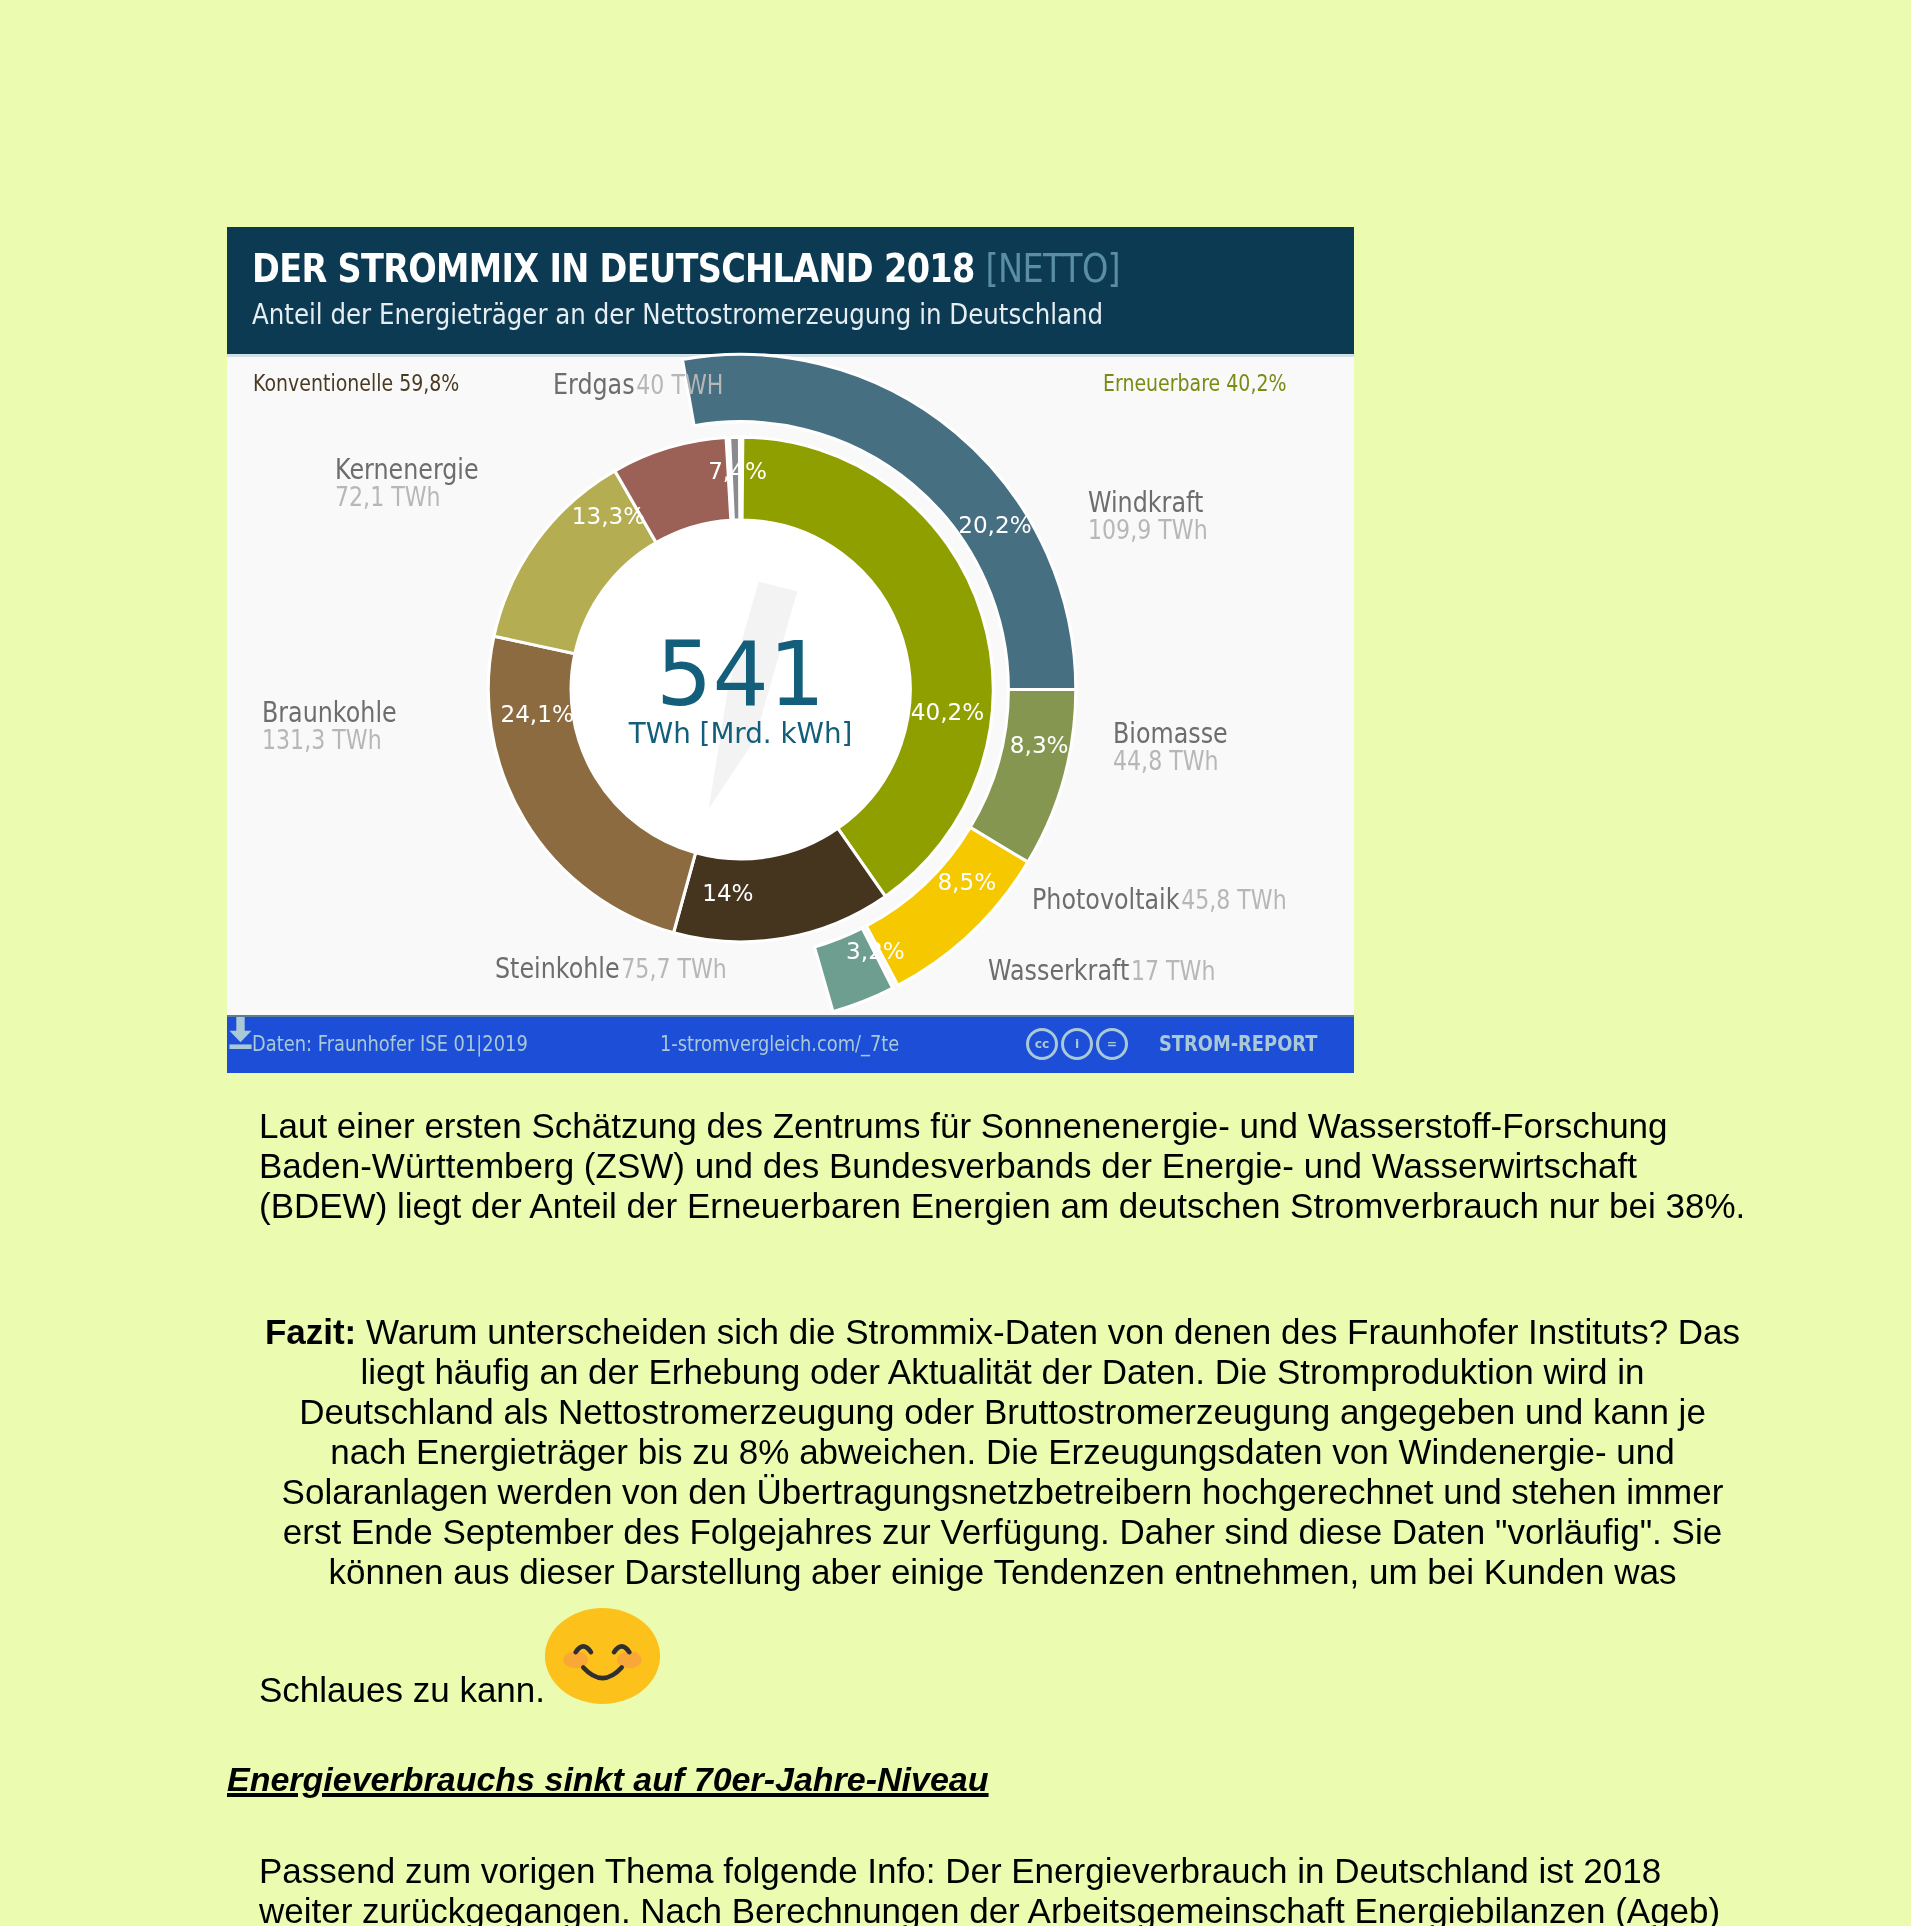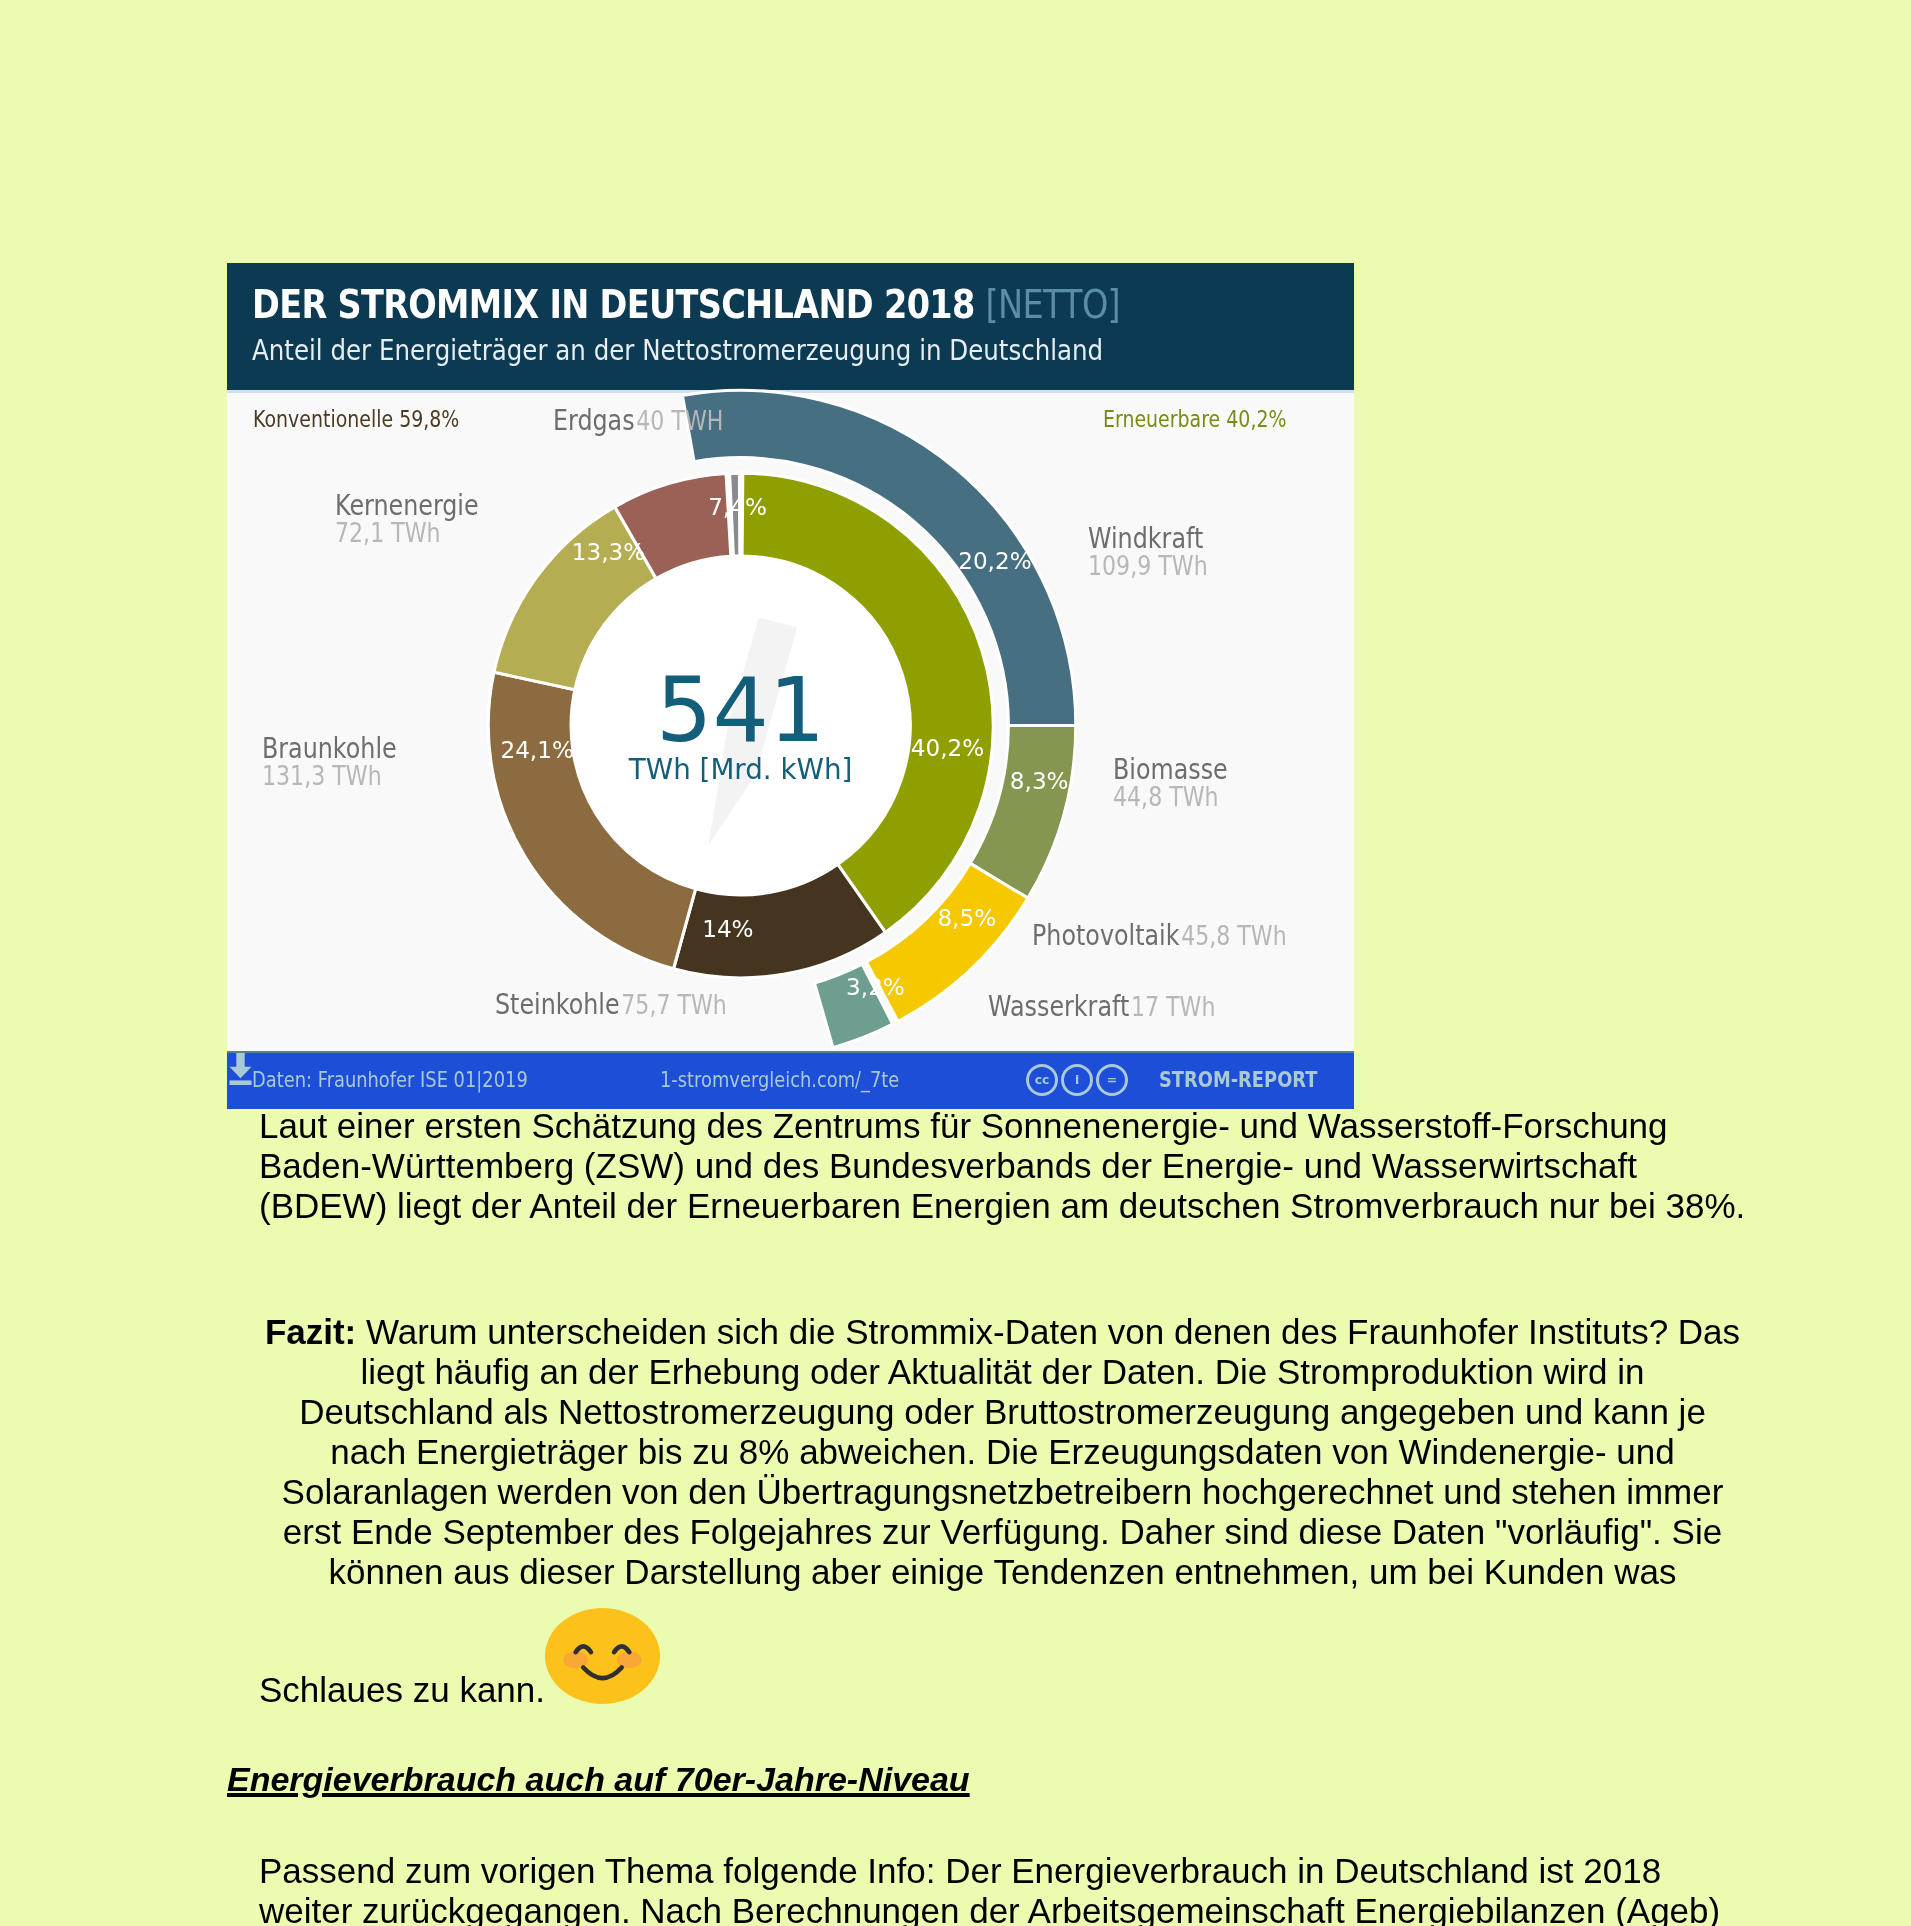--- a/index.html
+++ b/index.html
@@ -2,21 +2,21 @@
 <html style="font-size:6.2px"><head>
 <meta charset="utf-8">
 <style>
   html, body { margin:0; padding:0; }
   body {
     width:1911px; height:2703px; background:#ebfcb0; position:relative; overflow:hidden;
     font-family:"Liberation Sans", sans-serif; color:#000;
   }
   .chart {
     position:absolute; left:227px; top:227px; width:1127px; height:846px;
-    background:#f9f9f9; overflow:hidden;margin-top:36px;
+    background:#f9f9f9; overflow:hidden;
   }
   .chart-header {
     position:absolute; left:0; top:0; width:100%; height:127px; background:#0b3a52;
     border-bottom:3.1px solid #cfe0e6;
   }
   .chart-title {
     position:absolute; left:25px; top:19px; font-family:"DejaVu Sans", sans-serif;
     font-size:39px; font-weight:bold; color:#ffffff; letter-spacing:-0.8px; white-space:nowrap;
     transform:scaleX(0.86); transform-origin:left top;
   }
@@ -171,16 +171,16 @@
 
 <svg class="emoji" viewBox="0 0 310 260">
   <ellipse cx="155" cy="130" rx="150" ry="125" fill="#fcc21b"></ellipse>
   <ellipse cx="85" cy="140" rx="32" ry="22" fill="#f6924e" opacity="0.55"></ellipse>
   <ellipse cx="225" cy="140" rx="32" ry="22" fill="#f6924e" opacity="0.55"></ellipse>
   <path d="M85 120 Q105 90 125 120" stroke="#2f2f2f" stroke-width="12" fill="none" stroke-linecap="round"></path>
   <path d="M185 120 Q205 90 225 120" stroke="#2f2f2f" stroke-width="12" fill="none" stroke-linecap="round"></path>
   <path d="M105 160 Q155 215 205 160" stroke="#2f2f2f" stroke-width="12" fill="none" stroke-linecap="round"></path>
 </svg>
 
-<div class="h1">Energieverbrauch auch auf 70er-Jahre-Niveau</div>
+<div class="h1">Energieverbrauchs sinkt auf 70er-Jahre-Niveau</div>
 
 <div class="text p4"> Passend zum vorigen Thema folgende Info: Der Energieverbrauch in Deutschland ist 2018 weiter zurückgegangen. Nach Berechnungen der Arbeitsgemeinschaft Energiebilanzen (Ageb) sank der Verbrauch gegenüber dem Vorjahr um fünf Prozent auf 440,2 Mio. Tonnen Steinkohleneinheiten (Mio. t SKE). Damit liegt der Energieverbrauch in Deutschland auf dem niedrigsten Niveau seit Anfang der 1970er Jahre. Ursächlich für den Rückgang seien vor allem die Witterung, hohe Preise und Effizienzmaßnahmen. Die Verbrauchsrückgänge betreffen alle fossilen Energieträger, nicht aber die erneuerbaren Energien, wie oben ja bereits dargestellt. Die verbrauchssteigernde Wirkung der Faktoren Konjunktur und Bevölkerungszuwachs traten dagegen 2018 in den Hintergrund. Ohne den verbrauchssenkenden Einfluss der milden Witterung hätte der Verbrauch um knapp vier Prozent unter dem Niveau des Vorjahres gelegen. Knapp 58 Prozent des inländischen Energieverbrauchs entfallen laut der Statistik auf Erdöl und Gas. Insbesondere durch die durchschnittlich milde Witterung, aber auch durch die Teuerung und den geringeren Einsatz zur Stromerzeugung sank der Erdgasverbrauch.</div>
 
 
 </body></html>

